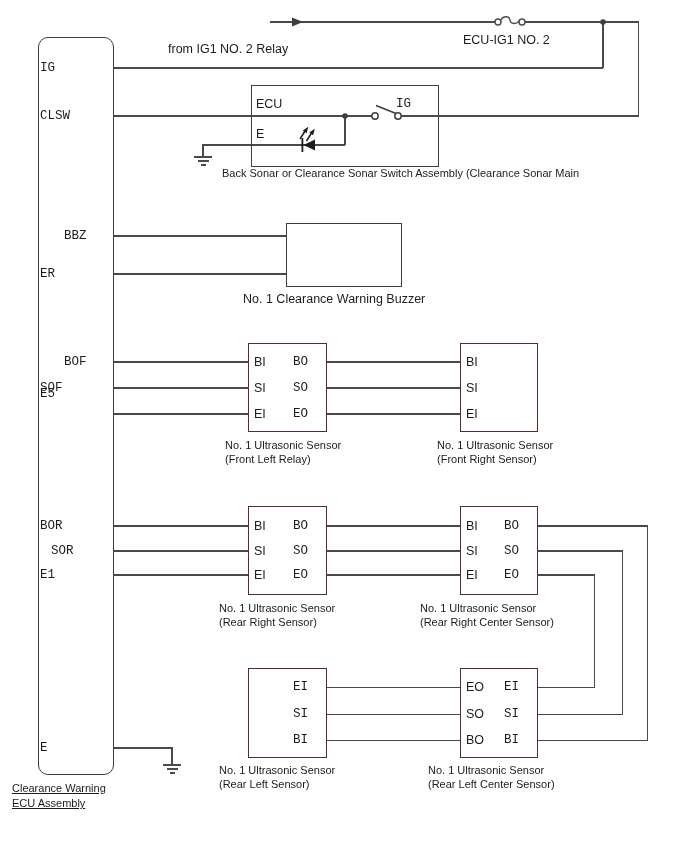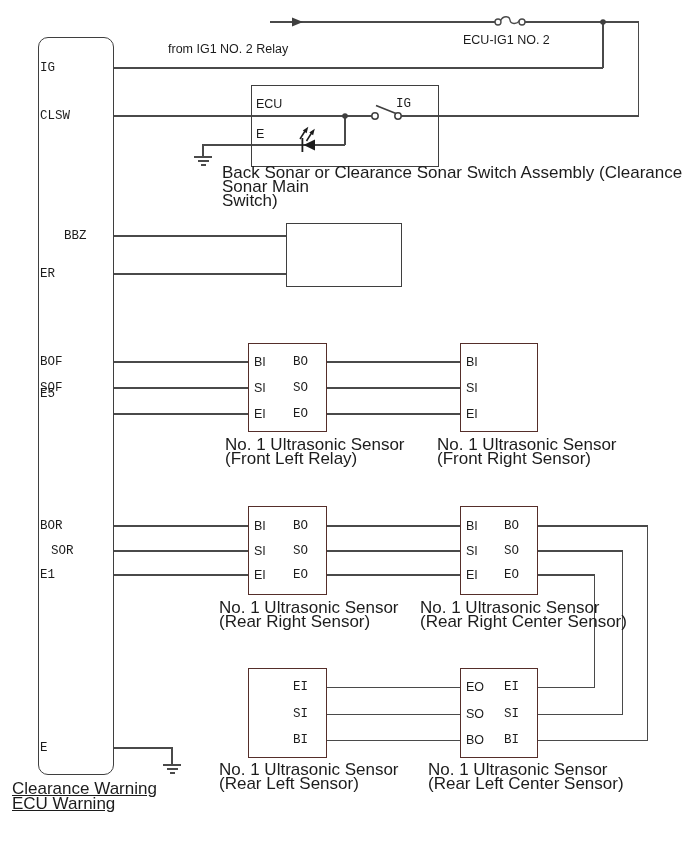--- a/index.html
+++ b/index.html
@@ -5,21 +5,21 @@
   html,body{margin:0;padding:0;background:#fff;}
   .stage{position:relative;width:690px;height:854px;background:#ffffff;
          font-family:"Liberation Sans",sans-serif;color:#1c1c1c;overflow:hidden;}
   .h,.v{position:absolute;background:#4a4a4a;}
   .h{height:1.5px;}
   .v{width:1.5px;}
   .box{position:absolute;border:1.6px solid #3f3f3f;background:transparent;box-sizing:border-box;}
   .rounded{border-radius:10px;}
   .sensor{border-color:#552e2a;}
   .lbl{position:absolute;font-size:12.5px;line-height:14px;white-space:nowrap;}
-  .cap{position:absolute;font-size:17px;line-height:14px;}
+  .cap{position:absolute;font-size:11px;line-height:14px;}
   .pin{position:absolute;font-size:12.5px;height:16px;line-height:16px;white-space:nowrap;}
   .pr{text-align:left;font-family:Liberation Mono, monospace;}
   .bar{position:absolute;background:#4a4a4a;height:1.6px;}
   svg.overlay{position:absolute;left:0;top:0;pointer-events:none;}
 </style>
 </head>
 <body>
 
 <div class="stage">
 
@@ -126,41 +126,41 @@
     </g>
   </svg>
 
   <div class="lbl" style="left:168px;top:14px;margin-top:28px;">from IG1 NO. 2 Relay</div>
   <div class="lbl" style="left:463px;top:33px;">ECU-IG1 NO. 2</div>
 
   <div class="pin pr" style="left:40px;top:60px;width:70px;">IG</div>
   <div class="pin pr" style="left:40px;top:108px;width:70px;">CLSW</div>
   <div class="pin pr" style="left:40px;top:228px;width:70px;padding-left:24px;">BBZ</div>
   <div class="pin pr" style="left:40px;top:266px;width:70px;">ER</div>
-  <div class="pin pr" style="left:40px;top:354px;width:70px;">BOF</div>
+  <div class="pin pr" style="left:40px;top:354px;width:70px;padding-left:24px;">BOF</div>
   <div class="pin pr" style="left:40px;top:380px;width:70px;">SOF</div>
   <div class="pin pr" style="left:40px;top:386px;width:70px;">E5</div>
   <div class="pin pr" style="left:40px;top:518px;width:70px;">BOR</div>
   <div class="pin pr" style="left:40px;top:543px;width:70px;margin-left:11px;">SOR</div>
   <div class="pin pr" style="left:40px;top:567px;width:70px;">E1</div>
   <div class="pin pr" style="left:40px;top:740px;width:70px;">E</div>
 
   <div class="cap" style="left:12px;top:781px;line-height:15px;text-decoration:underline;">
     <div>Clearance Warning</div>
-    <div>ECU Warning</div>
+    <div>ECU Assembly</div>
   </div>
 
   <div class="pin" style="left:256px;top:96px;">ECU</div>
   <div class="pin pr" style="left:396px;top:96px;width:34px;">IG</div>
   <div class="pin" style="left:256px;top:126px;">E</div>
   <div class="cap" style="left:222px;top:166px;">
     <div>Back Sonar or Clearance Sonar Switch Assembly (Clearance Sonar Main</div>
-    <div>Switch)</div>
-  </div>
-
+  </div>
+
+  <div class="lbl" style="left:243px;top:292px;">No. 1 Clearance Warning Buzzer</div>
 
   <div class="pin" style="left:254px;top:354px;">BI</div>
   <div class="pin" style="left:254px;top:380px;">SI</div>
   <div class="pin" style="left:254px;top:406px;">EI</div>
   <div class="pin pr" style="left:293px;top:354px;width:28px;">BO</div>
   <div class="pin pr" style="left:293px;top:380px;width:28px;">SO</div>
   <div class="pin pr" style="left:293px;top:406px;width:28px;">EO</div>
   <div class="cap" style="left:225px;top:438px;">
     <div>No. 1 Ultrasonic Sensor</div>
     <div>(Front Left Relay)</div>

